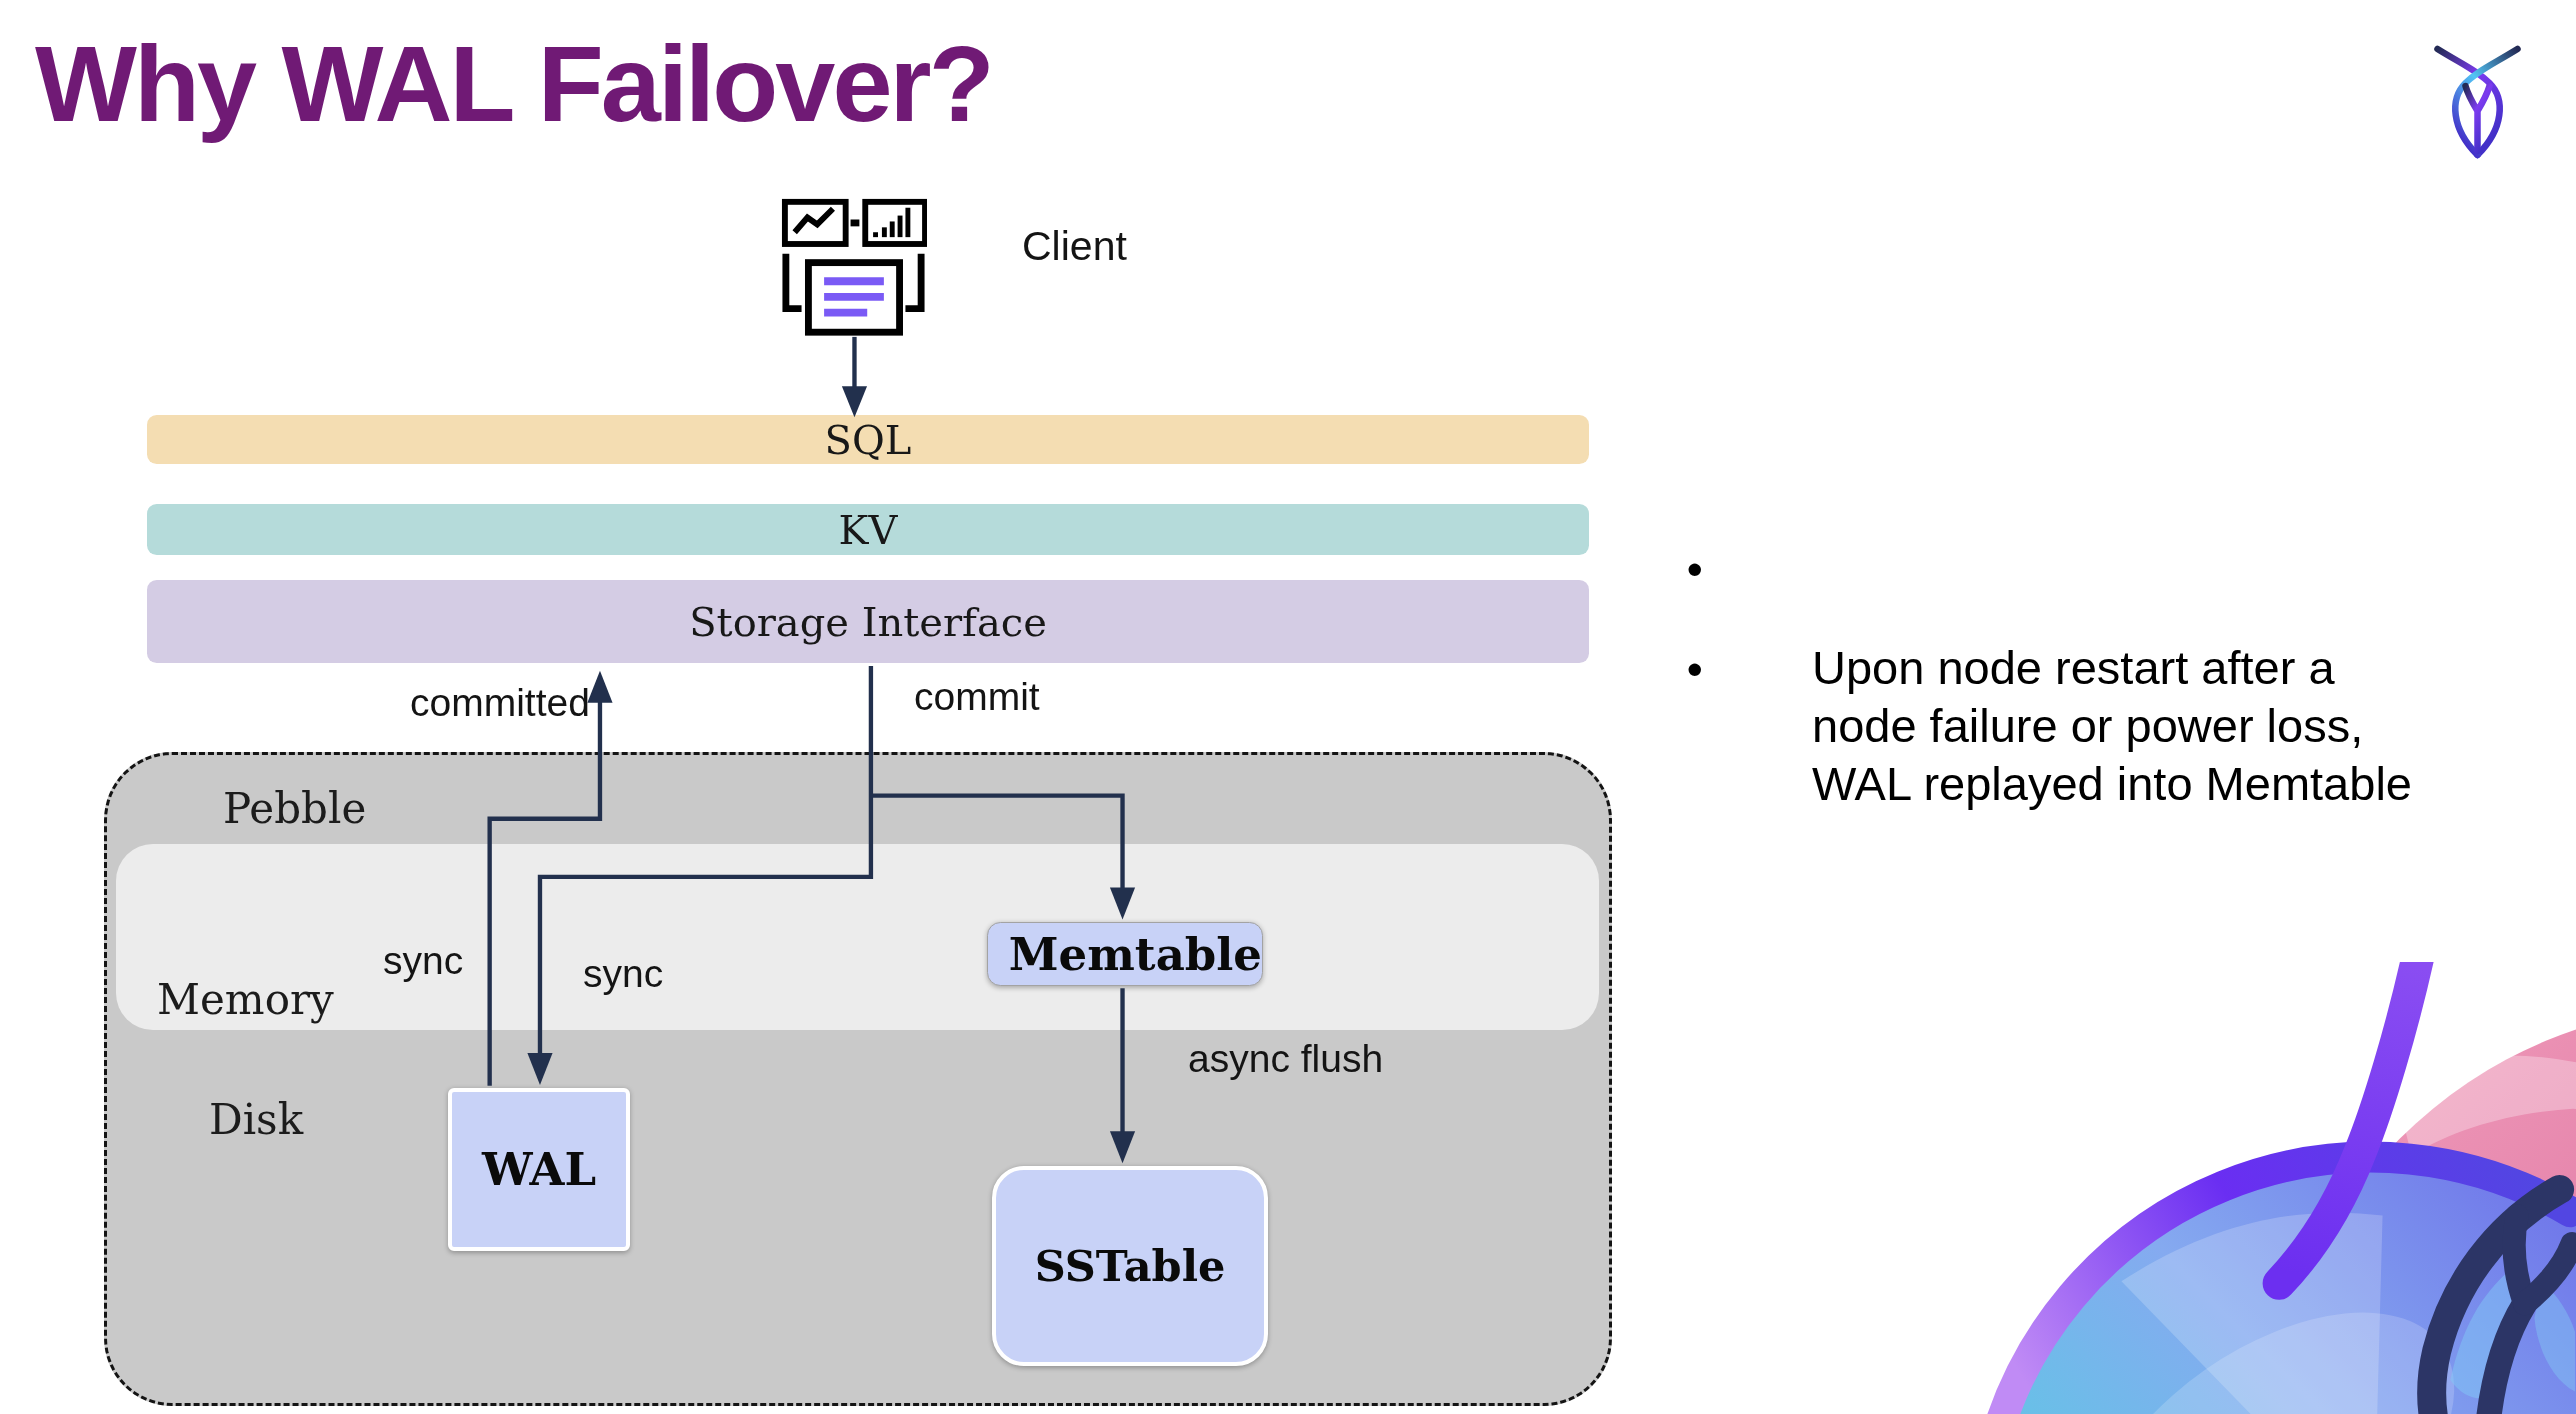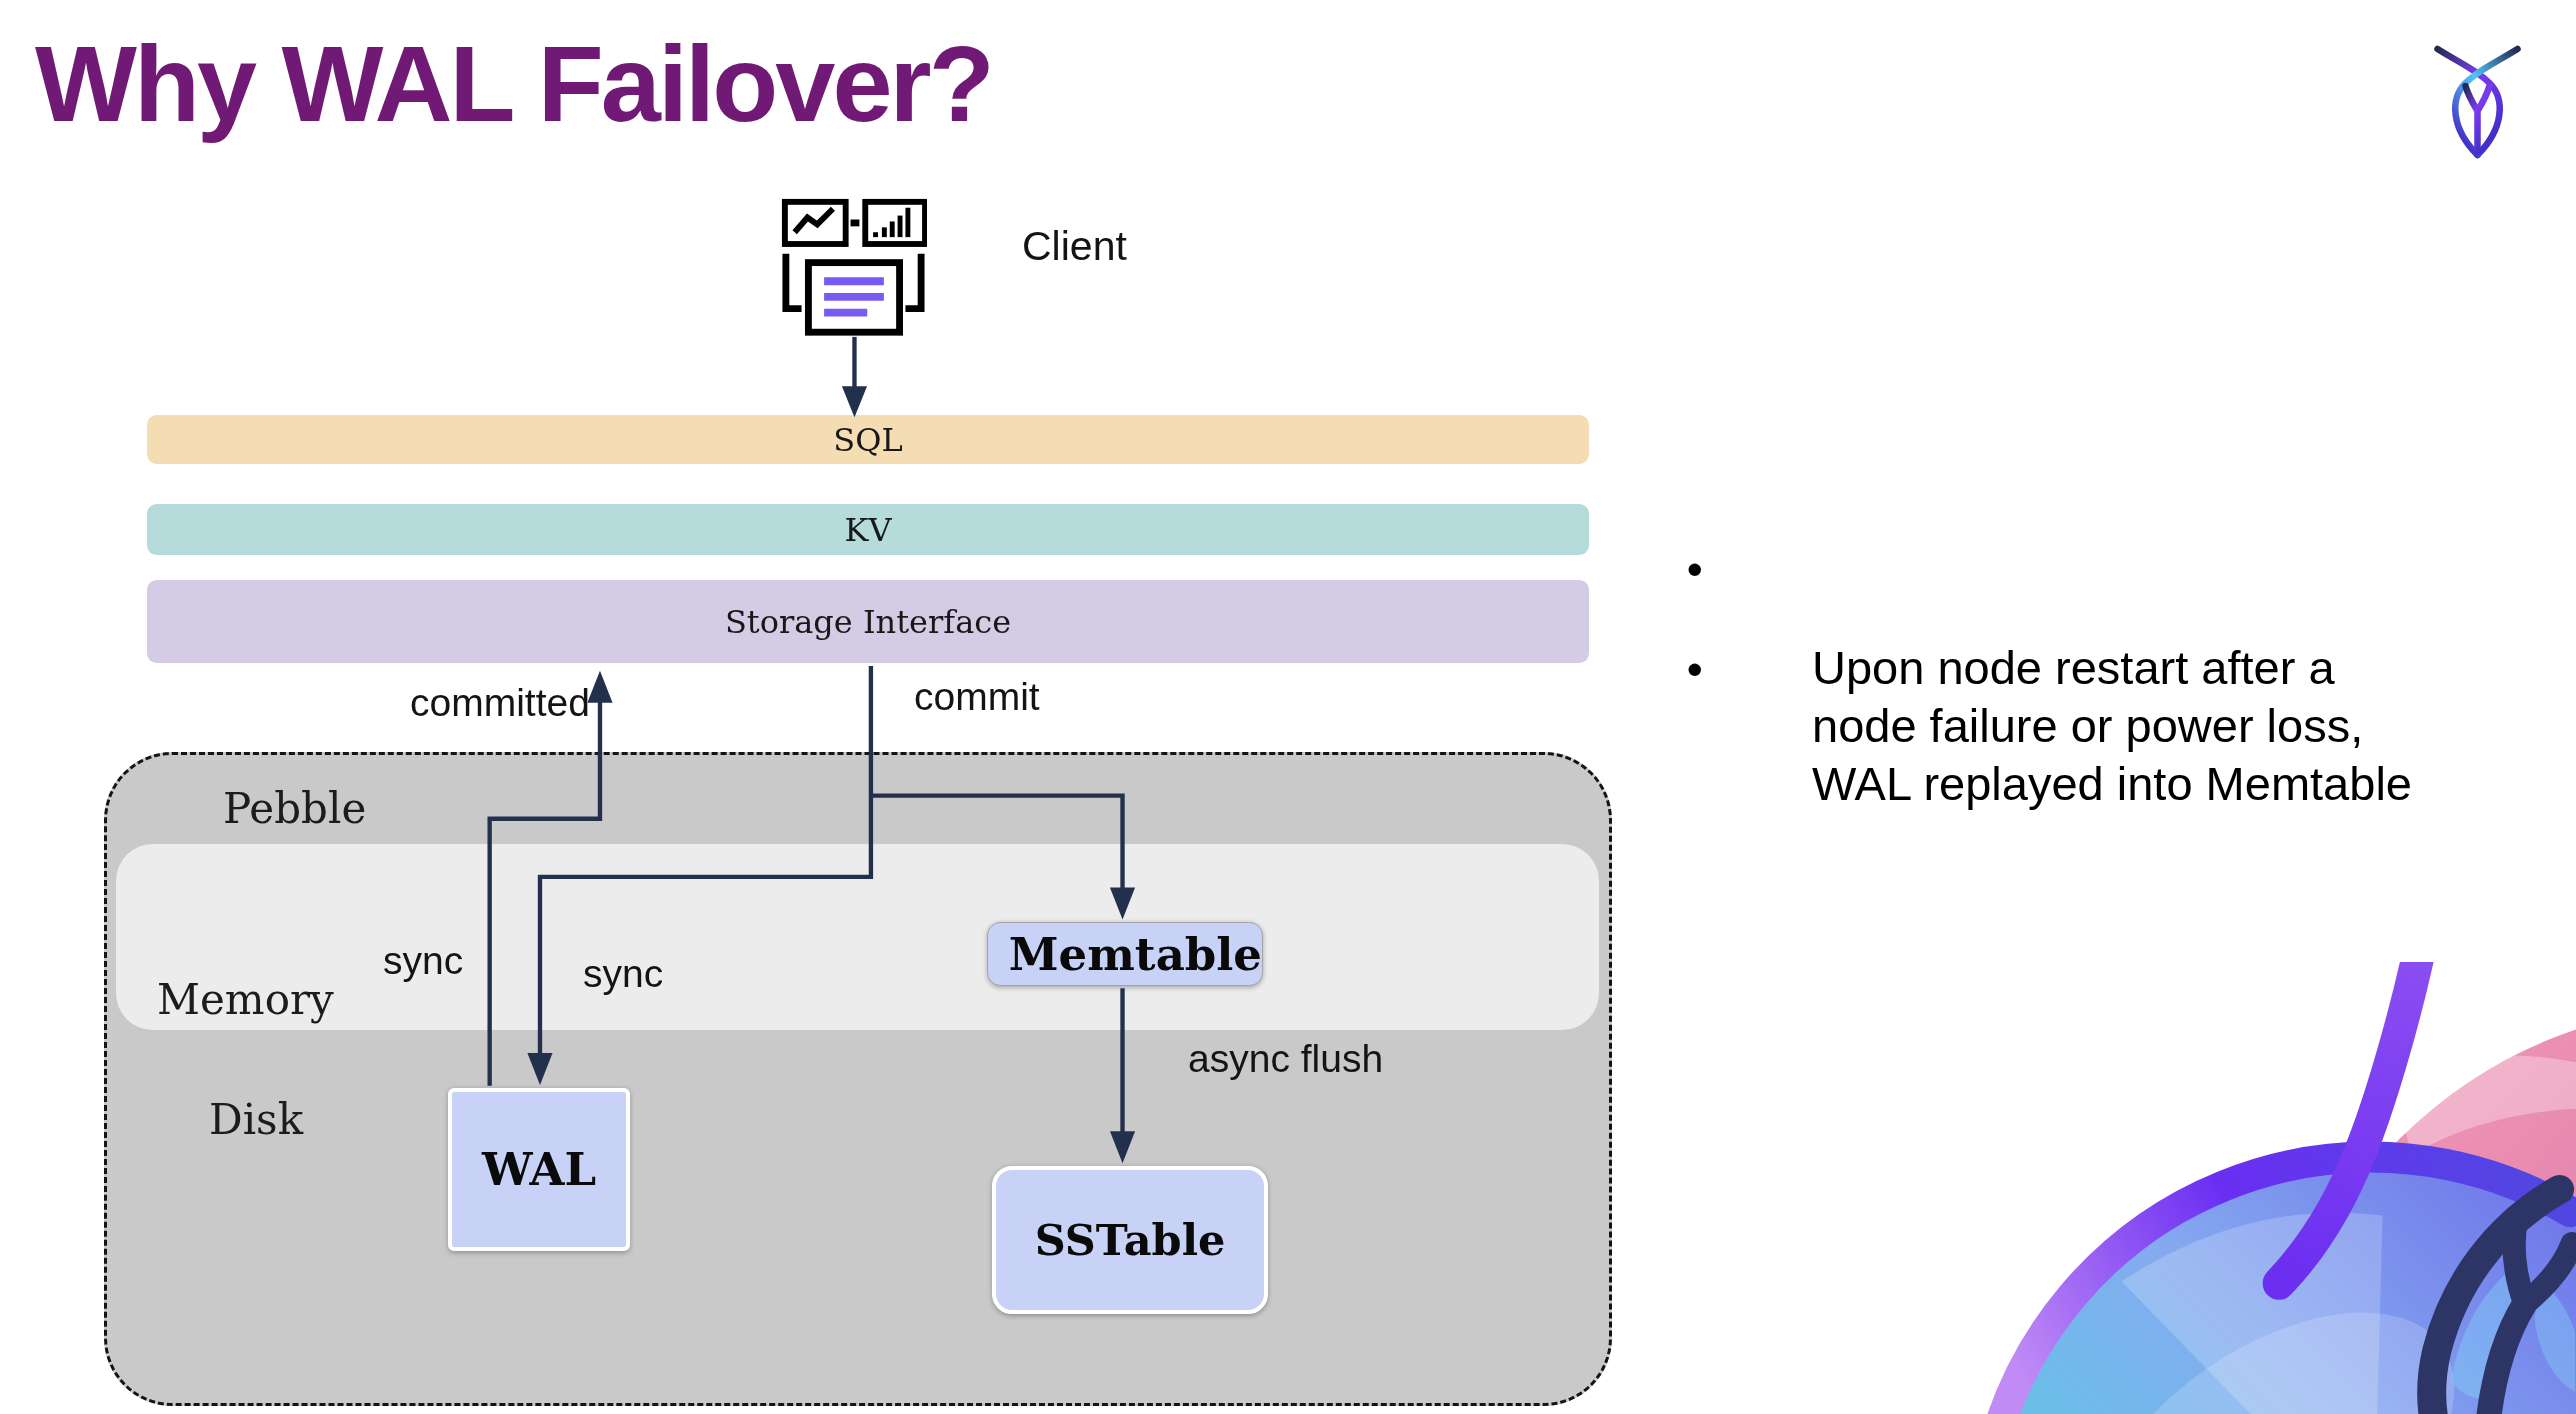--- a/index.html
+++ b/index.html
@@ -13,21 +13,21 @@
   #title{
     left:35px;top:21px;font-size:108px;font-weight:700;letter-spacing:-2.9px;
     color:#701a75;font-family:"Liberation Sans",sans-serif;white-space:nowrap;
   }
 
   
   .bar{
     left:147px;width:1442px;border-radius:9.7px;
     display:flex;align-items:center;justify-content:center;
     font-family:"DejaVu Serif","Liberation Serif",serif;
-    font-size:32px;color:#181818;
+    font-size:40px;color:#181818;
   }
   #bar-sql{top:415px;height:49px;background:var(--bar-sql);}
   #bar-kv{top:504px;height:51px;background:var(--bar-kv);}
   #bar-storage{top:580px;height:83px;background:var(--bar-storage);}
 
   
   #pebble{
     left:104px;top:752px;width:1508px;height:654px;
     background:var(--pebble-bg);
     border:3.9px dashed #141414;border-radius:68px;
@@ -51,21 +51,21 @@
     background:var(--node-fill);
     font-family:"DejaVu Serif","Liberation Serif",serif;
     font-weight:700;color:#0a0a0a;
     box-shadow:0 1.9px 5.8px rgba(0,0,0,.28);
     box-sizing:border-box;
   }
   #node-wal{left:448px;top:1088px;width:182px;height:163px;border-radius:6px;
     border:4.8px solid var(--node-border);font-size:45px;}
   #node-memtable{left:987px;top:922px;width:276px;height:64px;border-radius:13.5px;
     border:1.9px solid var(--memtable-border);font-size:45px;justify-content:flex-end;}
-  #node-sstable{left:992px;top:1166px;width:276px;height:148px;border-radius:20px;
+  #node-sstable{left:992px;top:1166px;width:276px;height:200px;border-radius:32px;
     border:4.8px solid var(--node-border);font-size:43px;}
 
   
   .edge-label{font-size:39px;color:#141414;white-space:nowrap;}
   #lbl-committed{left:410px;top:681px;}
   #lbl-commit{left:914px;top:675px;text-align:center;}
   #lbl-sync-left{left:383px;top:939px;}
   #lbl-sync-right{left:583px;top:952px;}
   #lbl-async{left:1188px;top:1037px;}
   #lbl-client{left:1022px;top:223px;font-size:41px;}

